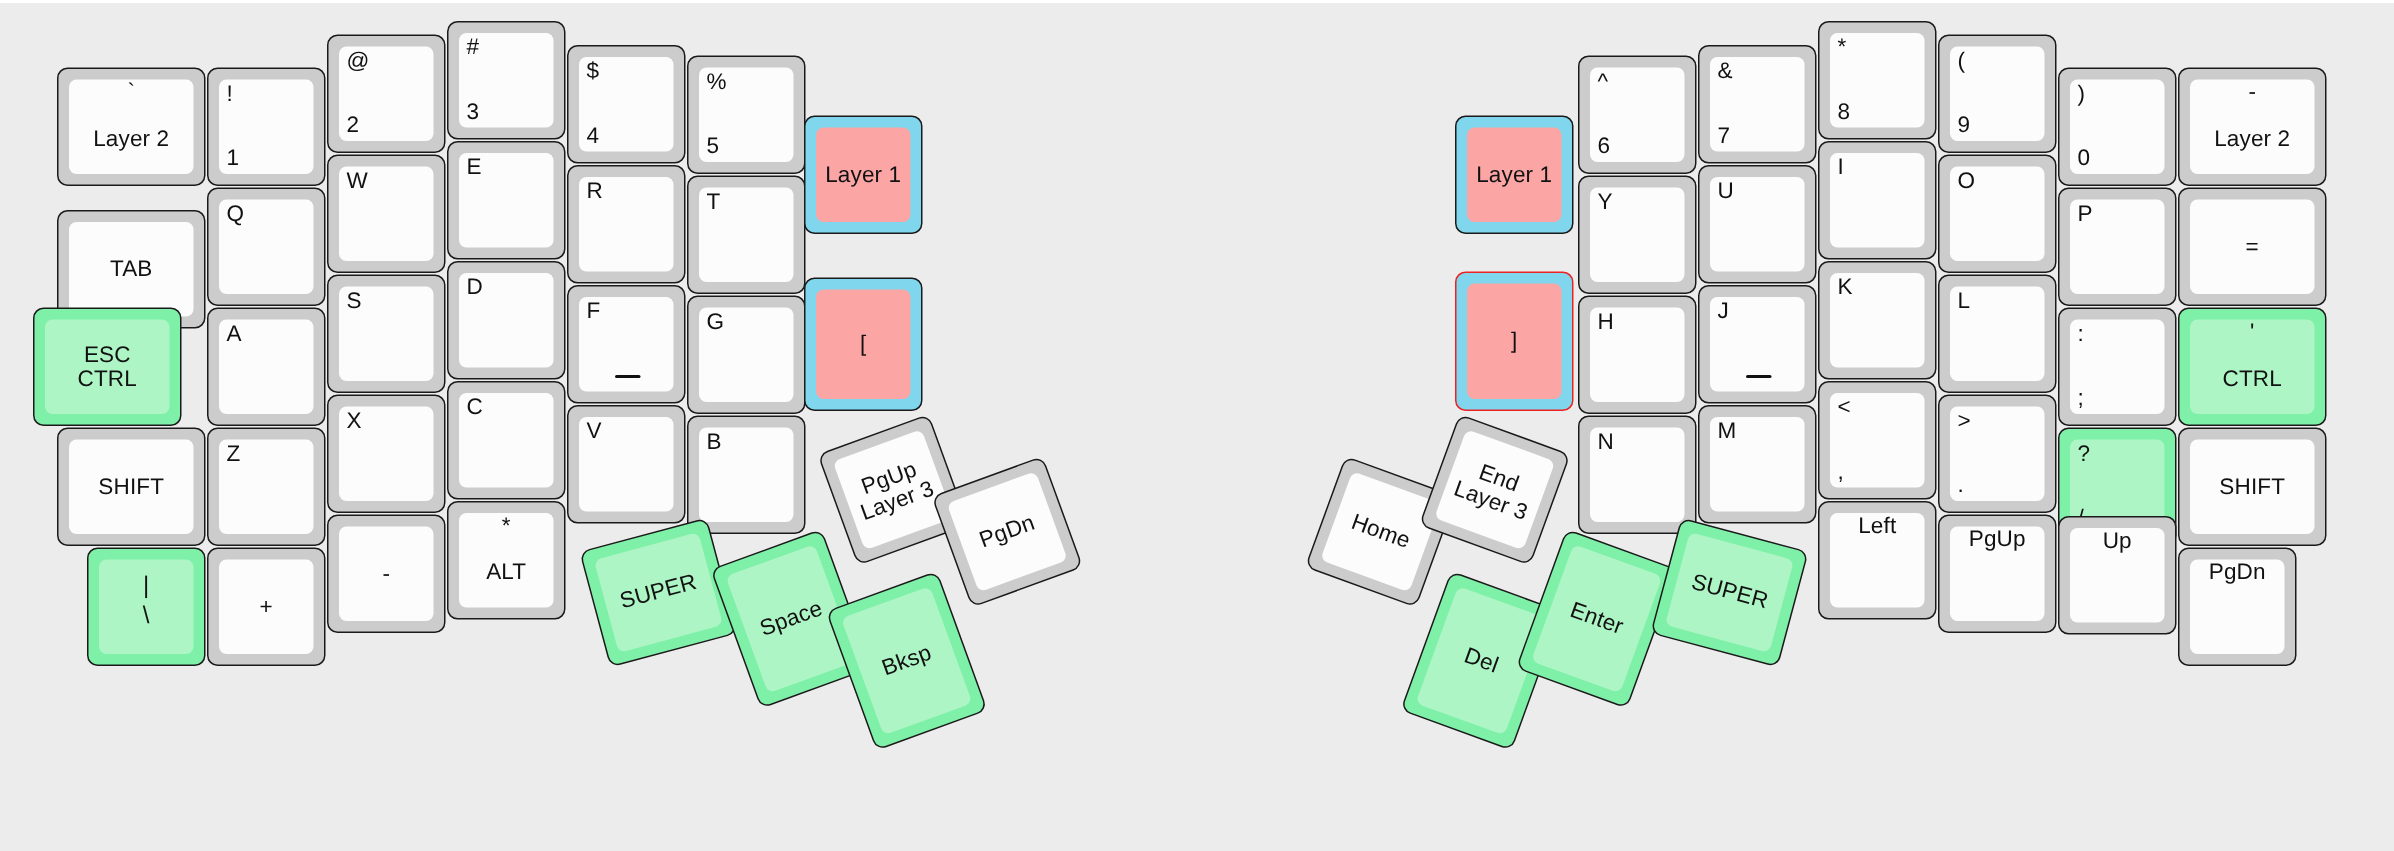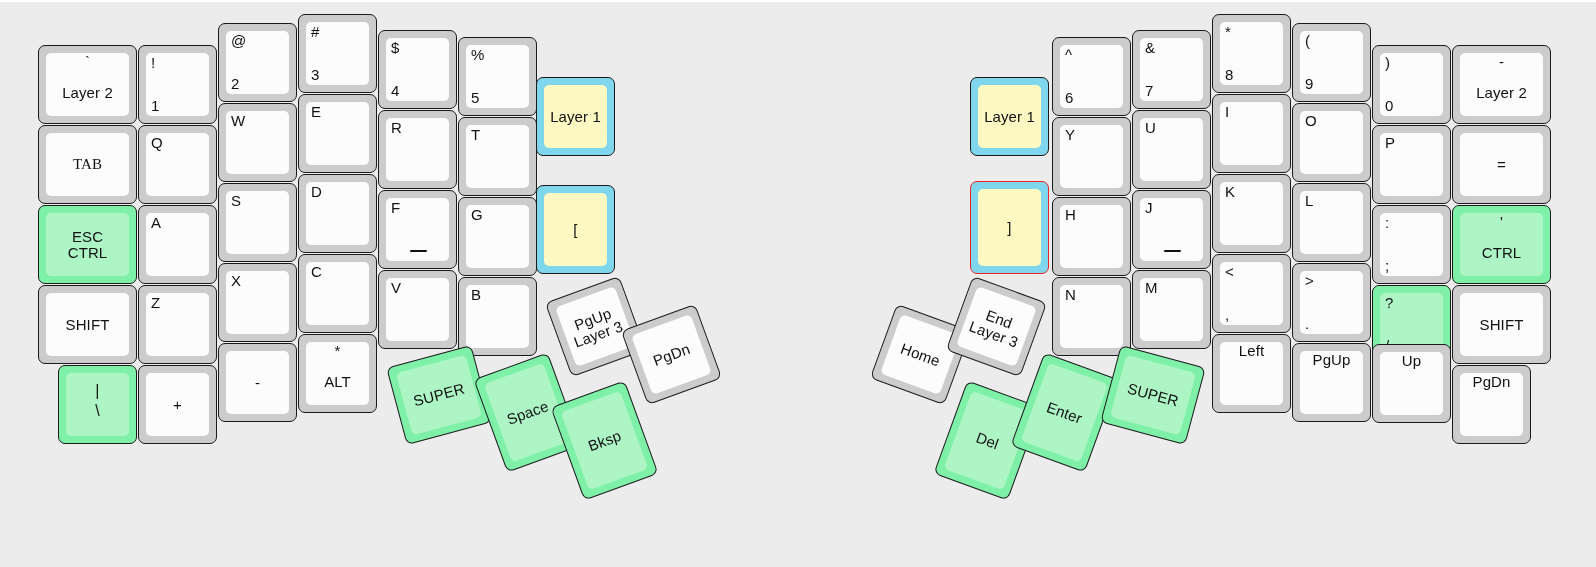--- a/index.html
+++ b/index.html
@@ -32,21 +32,21 @@
     box-sizing:border-box;
     width:100%;height:100%;
     border-radius:5px;
     background:#fcfcfc;
     display:block;
   }
   
   .key.green{background:#7ef0a8;}
   .key.green>.cap{background:#aef5c6;}
   .key.cyan{background:#7fd6ed;}
-  .key.cyan>.cap{background:#fef9c3;}
+  .key.cyan>.cap{background:#fca5a5;}
   .key.sel{border-color:#ee2222;}
 
   
   .lg{
     position:absolute;
     color:#111111;
     font-size:15px;
     line-height:1.06;
     white-space:pre;
     letter-spacing:0.1px;
@@ -105,26 +105,26 @@
   <div class="topstrip"></div>
 
   <div>
 
     <div class="key" style="left:38px;top:45px;width:99px;height:79px;">
       <div class="cap">
         <div class="lg ct">`</div>
         <div class="lg cm">Layer 2</div>
       </div>
     </div>
-    <div class="key" style="left:38px;top:125px;width:99px;height:79px;font-family:Liberation Serif, serif;">
+    <div class="key" style="left:38px;top:140px;width:99px;height:79px;">
       <div class="cap">
         <div class="lg c">TAB</div>
       </div>
     </div>
-    <div class="key green" style="left:38px;top:205px;width:99px;height:79px;">
+    <div class="key green" style="left:22px;top:205px;width:99px;height:79px;">
       <div class="cap">
         <div class="lg c2">
           <span>ESC</span>
           <span>CTRL</span>
         </div>
       </div>
     </div>
     <div class="key" style="left:38px;top:285px;width:99px;height:79px;">
       <div class="cap">
         <div class="lg c">SHIFT</div>

